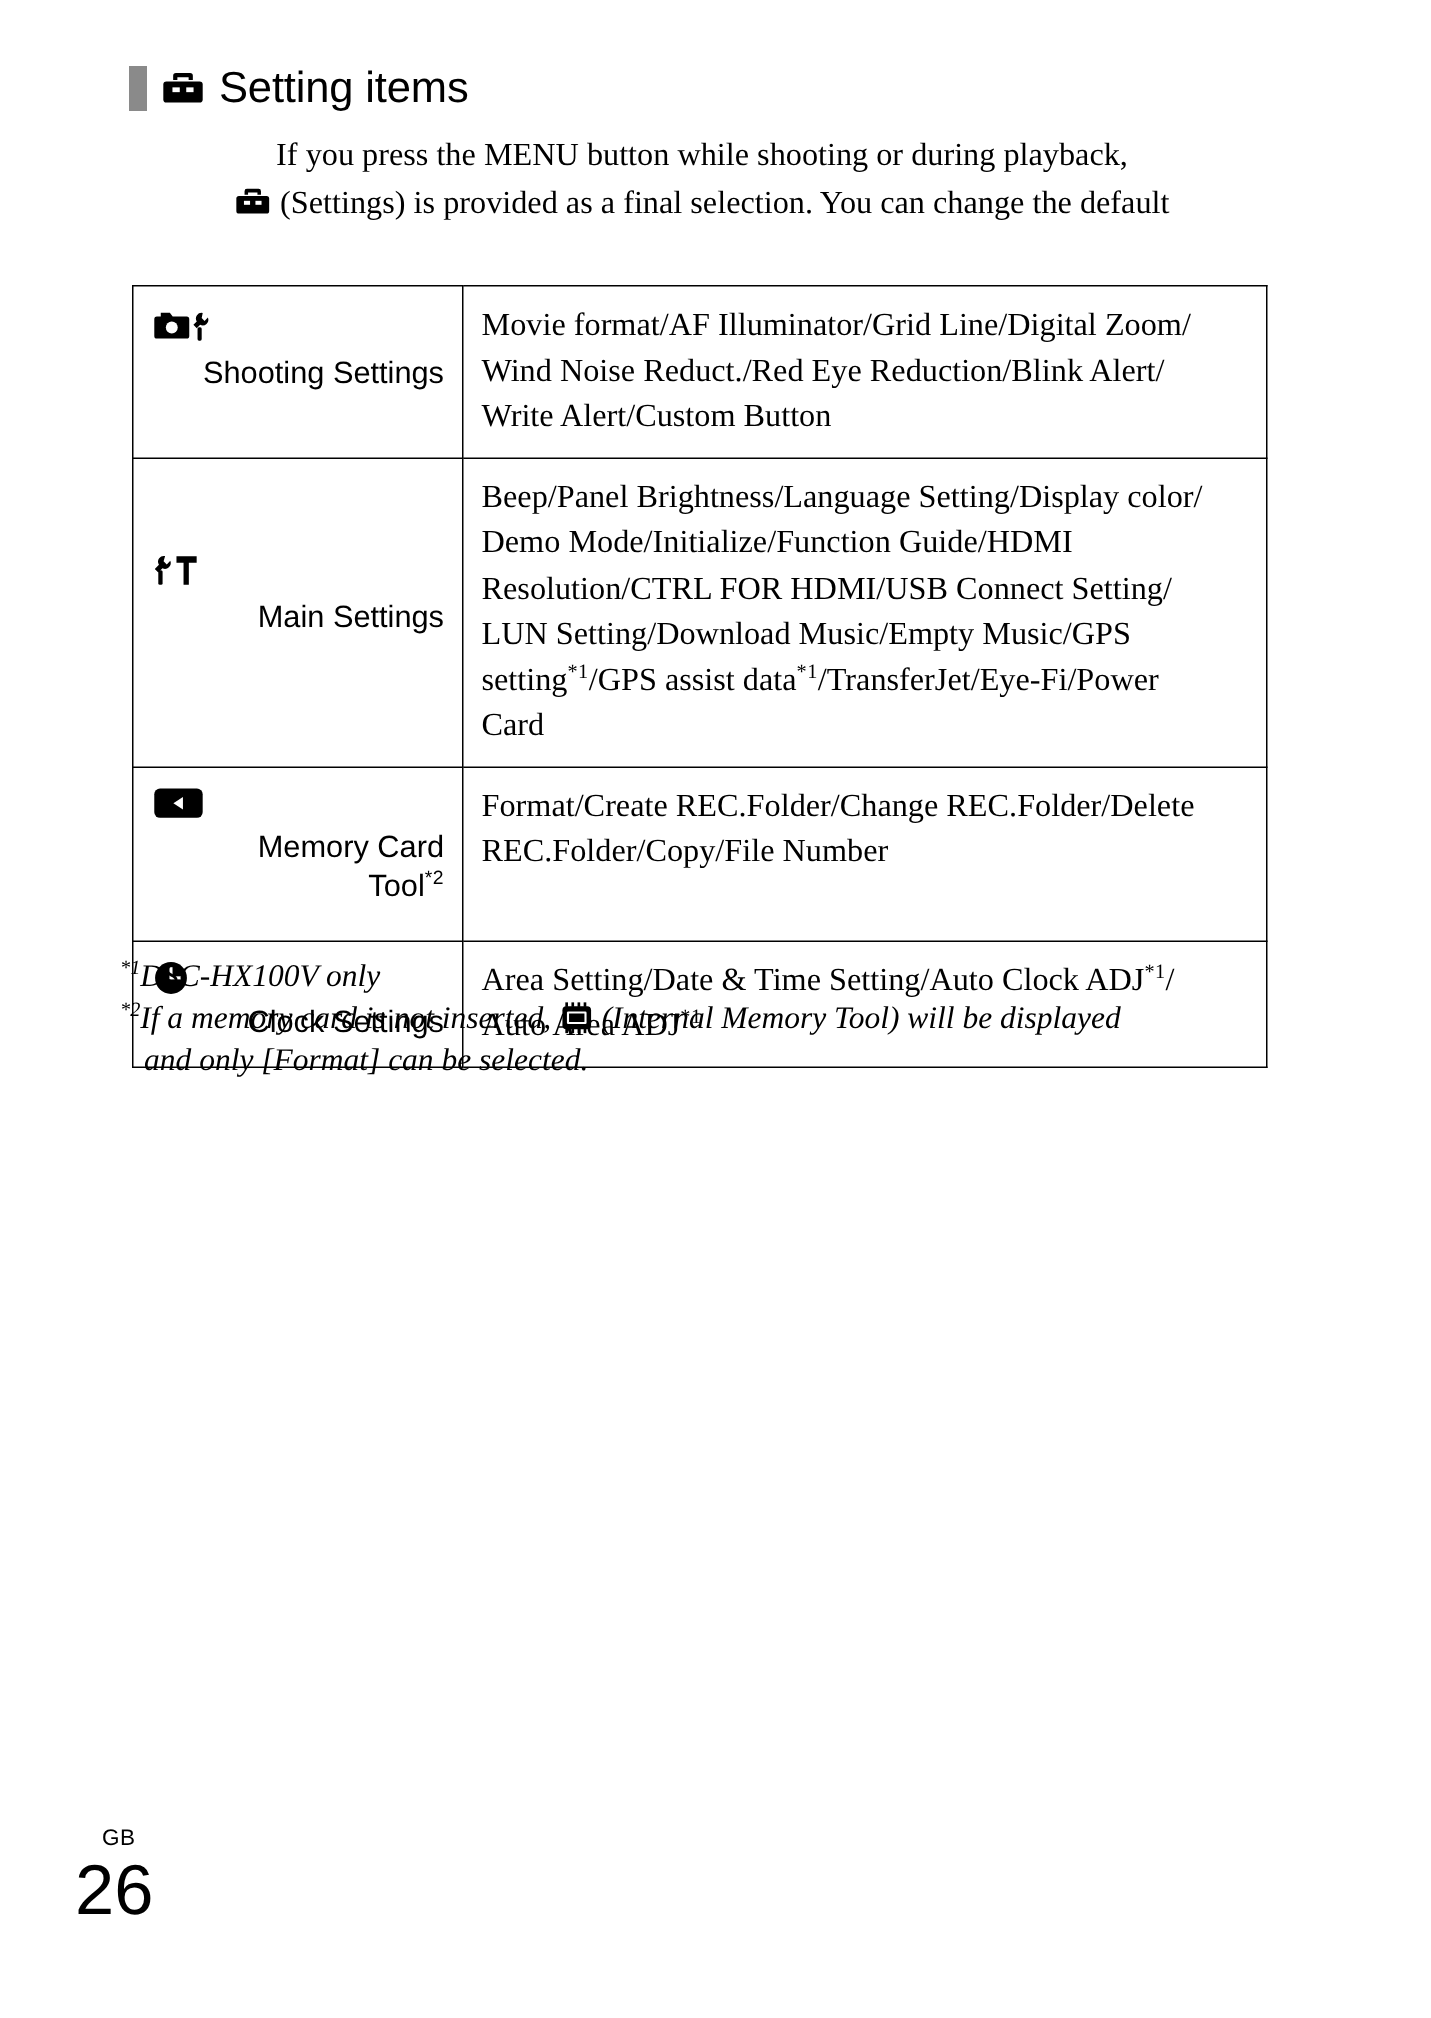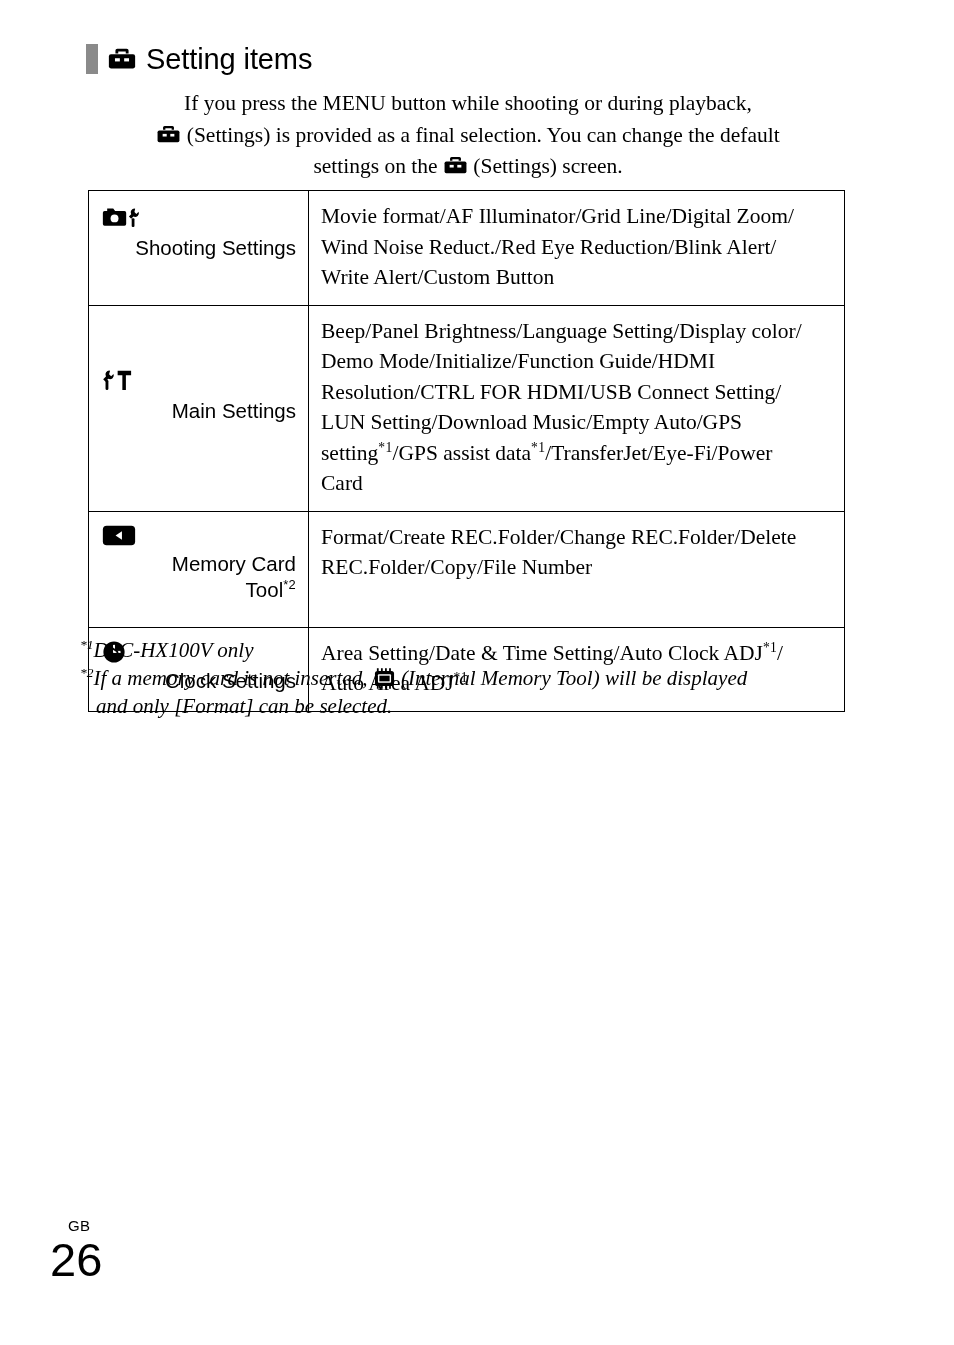--- a/index.html
+++ b/index.html
@@ -192,26 +192,20 @@
   </div>
 
   <div class="intro">
     <div class="line">If you press the MENU button while shooting or during playback,</div>
     <div class="line"><span class="icon icon-toolbox-inline"><svg viewBox="0 0 32 32" xmlns="http://www.w3.org/2000/svg">
             <path d="M11 5 h10 a2 2 0 0 1 2 2 v3 h-3 V8 h-8 v2 H9 V7 a2 2 0 0 1 2-2 z" fill="#000"></path>
             <rect x="2" y="11" width="28" height="15" rx="2.2" fill="#000"></rect>
             <rect x="8.5" y="15.2" width="5.2" height="3.4" fill="#fff"></rect>
             <rect x="18.3" y="15.2" width="5.2" height="3.4" fill="#fff"></rect>
           </svg></span> <span>(Settings) is provided as a final selection. You can change the default</span></div>
-    <div class="line"><span>settings on the</span> <span class="icon icon-toolbox-inline"><svg viewBox="0 0 32 32" xmlns="http://www.w3.org/2000/svg">
-            <path d="M11 5 h10 a2 2 0 0 1 2 2 v3 h-3 V8 h-8 v2 H9 V7 a2 2 0 0 1 2-2 z" fill="#000"></path>
-            <rect x="2" y="11" width="28" height="15" rx="2.2" fill="#000"></rect>
-            <rect x="8.5" y="15.2" width="5.2" height="3.4" fill="#fff"></rect>
-            <rect x="18.3" y="15.2" width="5.2" height="3.4" fill="#fff"></rect>
-          </svg></span> <span>(Settings) screen.</span></div>
   </div>
 
   <table class="settings-table">
     <colgroup>
       <col class="col-label">
       <col class="col-value">
     </colgroup>
     <tbody>
 
       <tr class="row-shooting">
@@ -248,21 +242,21 @@
               </svg>
             </span>
             <div class="label-text">Main Settings</div>
           </div>
         </td>
         <td>
           <div class="value-cell">
             <div class="line">Beep/Panel Brightness/Language Setting/Display color/</div>
             <div class="line">Demo Mode/Initialize/Function Guide/HDMI</div>
             <div class="line">Resolution/CTRL FOR HDMI/USB Connect Setting/</div>
-            <div class="line">LUN Setting/Download Music/Empty Auto/GPS</div>
+            <div class="line">LUN Setting/Download Music/Empty Music/GPS</div>
             <div class="line"><span>setting</span><sup class="fn">*1</sup><span>/GPS assist data</span><sup class="fn">*1</sup><span>/TransferJet/Eye-Fi/Power</span></div>
             <div class="line">Card</div>
           </div>
         </td>
       </tr>
 
       <tr class="row-memory">
         <td>
           <div class="label-cell">
             <span class="icon icon-memcard">

